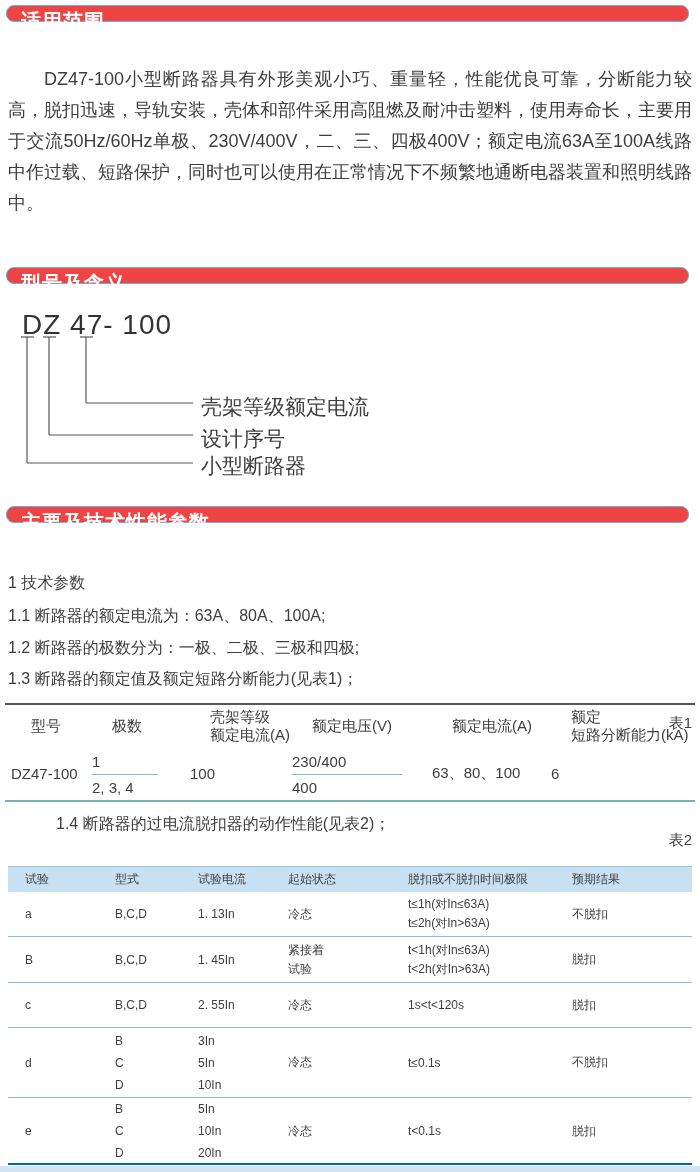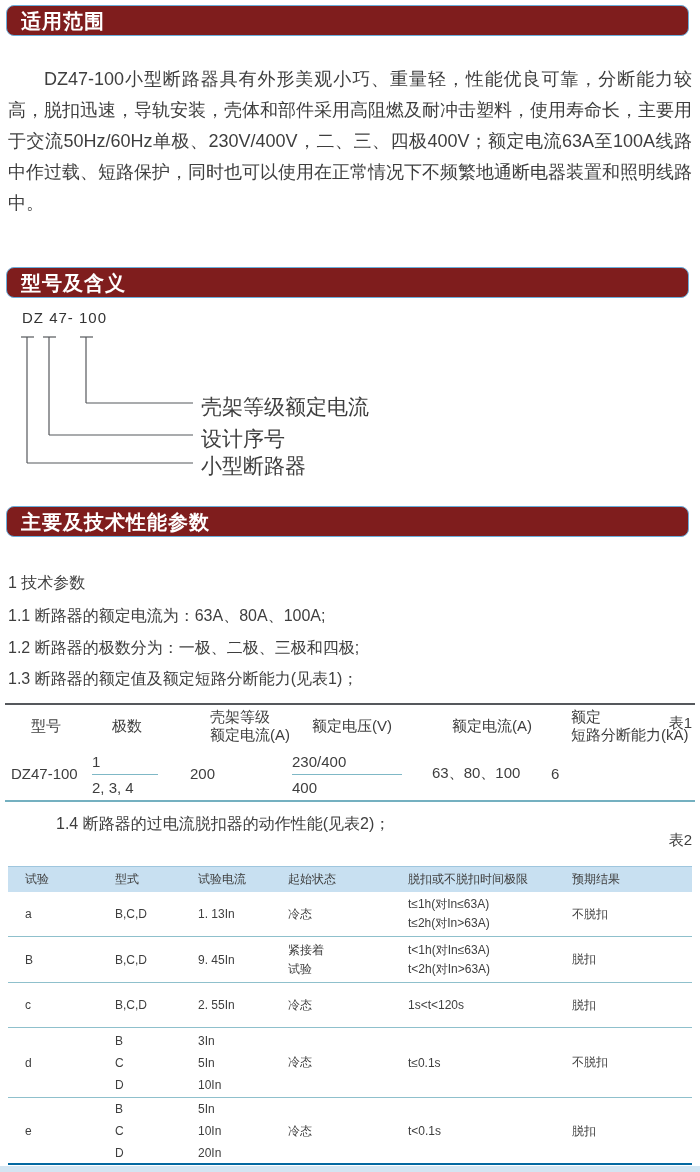--- a/index.html
+++ b/index.html
@@ -2,22 +2,22 @@
 <html><head>
 <meta charset="utf-8">
 <style>
   html,body{margin:0;padding:0;background:#ffffff;}
   .page{
     position:relative;width:700px;height:1172px;background:#ffffff;overflow:hidden;
     font-family:"Liberation Sans","DejaVu Sans",sans-serif;color:#3e3e3e;
   }
   
   .section-bar{
-    position:absolute;left:6px;width:683px;height:31px;
-    background:#7f1d1d;border:1px solid #6aaedb;border-radius:8px;
+    position:absolute;left:6px;width:683px;height:17px;
+    background:#ef4444;border:1px solid #6aaedb;border-radius:8px;
     color:#ffffff;font-size:20px;font-weight:bold;
     line-height:31px;padding-left:14px;box-sizing:border-box;
     letter-spacing:1px;
   }
   .bar-1{top:5px;}
   .bar-2{top:267px;}
   .bar-3{top:506px;}
 
   
   .intro-p1{
@@ -25,21 +25,21 @@
     font-size:18px;line-height:31px;text-align:justify;text-indent:2em;
   }
   .intro-p2{
     position:absolute;top:190px;left:8px;width:684px;
     font-size:18px;line-height:28px;text-indent:2em;
   }
 
   
   .model-code{
     position:absolute;top:309px;left:22px;
-    font-size:15px;color:#333;letter-spacing:1px;
+    font-size:28px;color:#333;letter-spacing:1px;
   }
   .model-svg{position:absolute;top:330px;left:0;}
   .model-label{position:absolute;left:201px;font-size:21px;color:#3e3e3e;}
   .model-label-1{top:393px;}
   .model-label-2{top:425px;}
   .model-label-3{top:452px;}
 
   
   .param-line{position:absolute;left:8px;width:684px;font-size:16px;}
   .pl-0{top:573px;}
@@ -144,21 +144,21 @@
       <div class="hcell">额定电流(A)</div>
       <div class="hcell">额定
 短路分断能力(kA)</div>
     </div>
     <div class="t1-grid t1-body">
       <div>DZ47-100</div>
       <div class="t1-split">
         <div class="sv-top w-poles">1</div>
         <div class="sv-bot">2, 3, 4</div>
       </div>
-      <div>200</div>
+      <div>100</div>
       <div class="t1-split">
         <div class="sv-top w-volt">230/400</div>
         <div class="sv-bot">400</div>
       </div>
       <div>63、80、100</div>
       <div>6</div>
     </div>
   </div>
 
   <div class="param-line pl-4">1.4 断路器的过电流脱扣器的动作性能(见表2)；</div>
@@ -180,21 +180,21 @@
       <div>1. 13In</div>
       <div>冷态</div>
       <div class="cell-multi">t≤1h(对In≤63A)
 t≤2h(对In&gt;63A)</div>
       <div>不脱扣</div>
     </div>
 
     <div class="t2-grid t2-row row-b">
       <div>B</div>
       <div>B,C,D</div>
-      <div>9. 45In</div>
+      <div>1. 45In</div>
       <div class="cell-multi">紧接着
 试验</div>
       <div class="cell-multi">t&lt;1h(对In≤63A)
 t&lt;2h(对In&gt;63A)</div>
       <div>脱扣</div>
     </div>
 
     <div class="t2-grid t2-row row-c">
       <div>c</div>
       <div>B,C,D</div>

